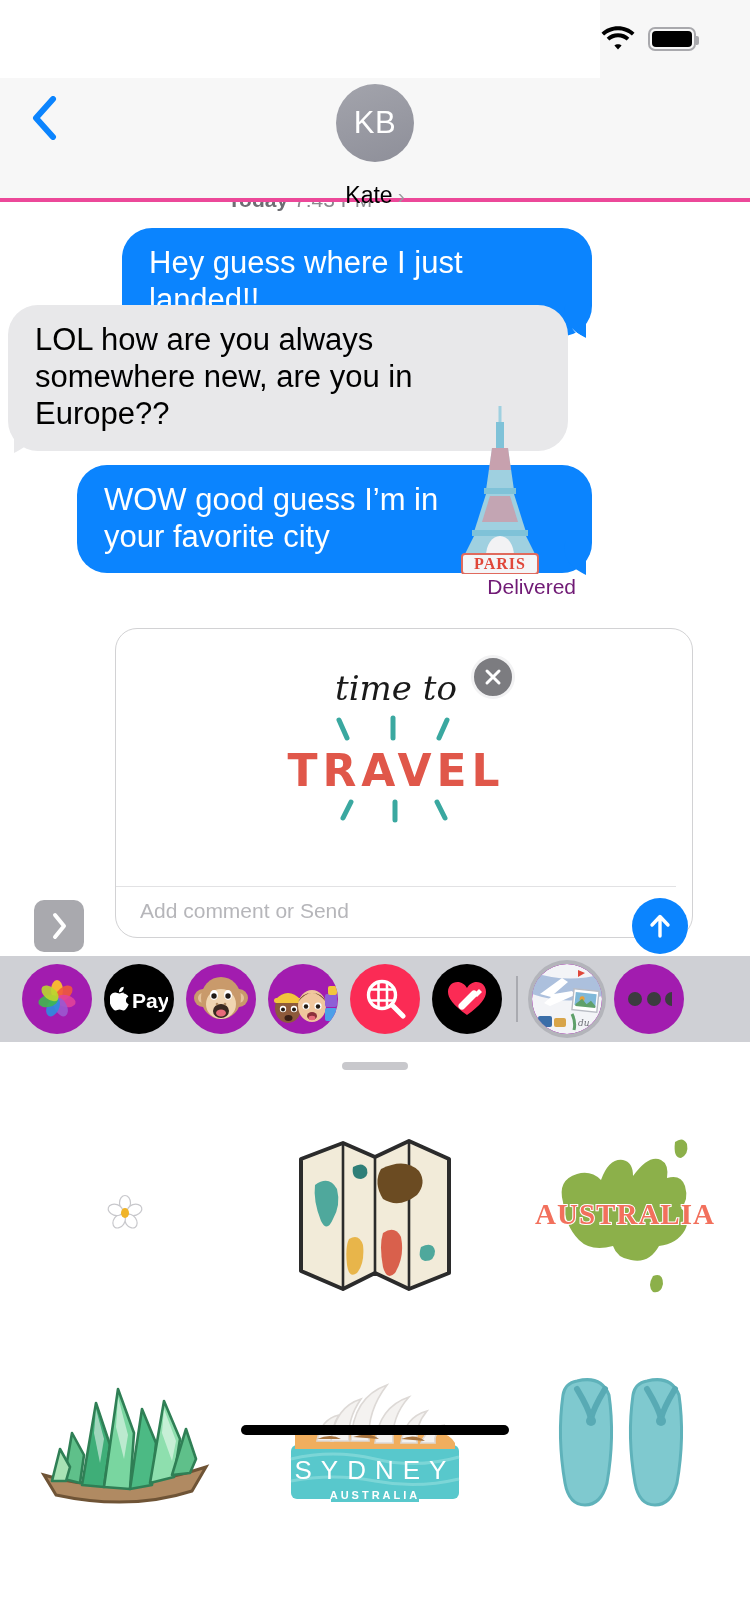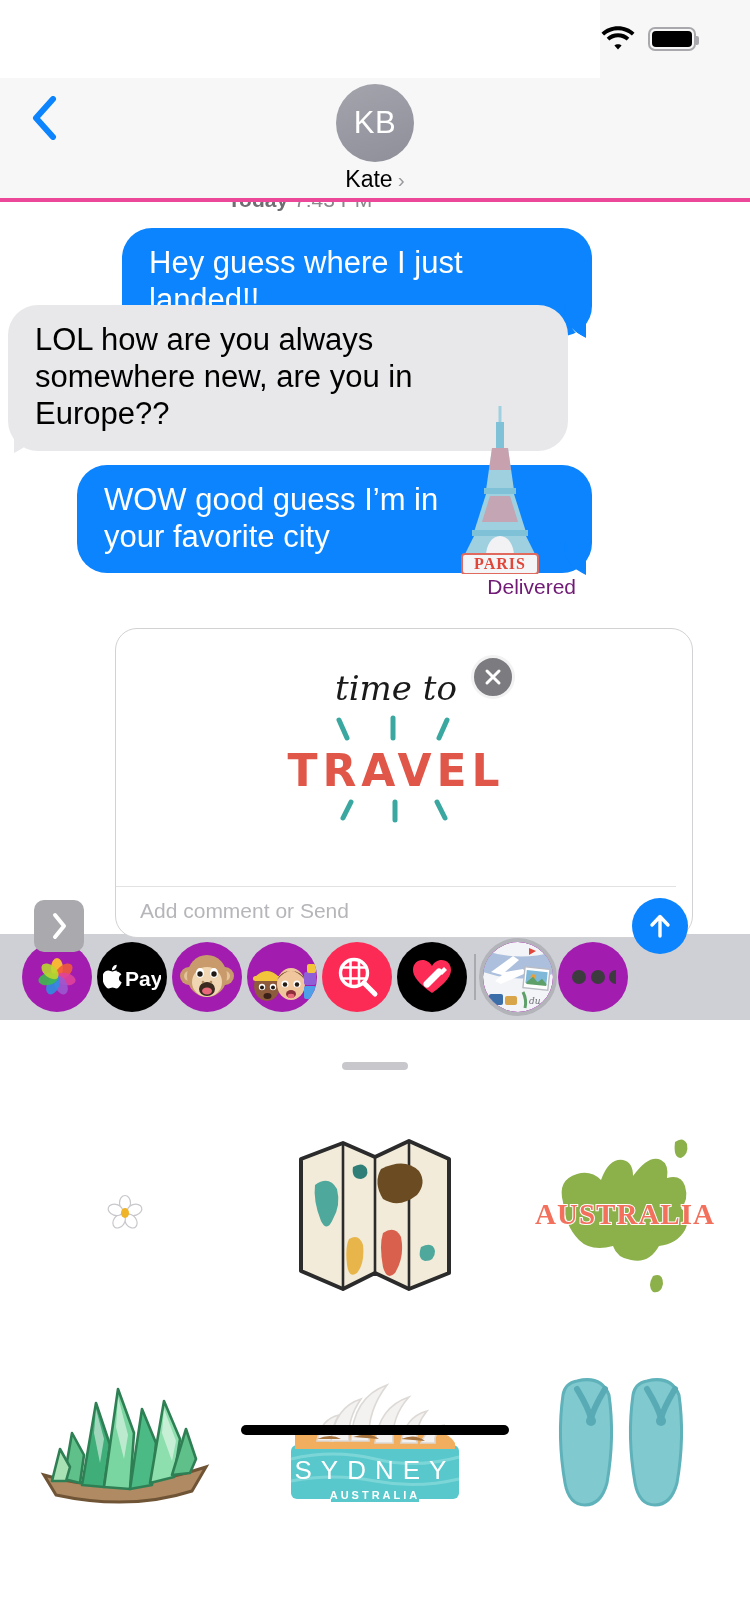--- a/index.html
+++ b/index.html
@@ -45,21 +45,21 @@
   .back-chevron svg { width: 26px; height: 44px; }
   .contact { position: absolute; left: 50%; transform: translateX(-50%); top: 6px; text-align: center; }
   .avatar {
     width: 78px; height: 78px; border-radius: 50%;
     background: linear-gradient(160deg,#a3a4ac 0%, #8e8f99 100%);
     color: #fff; font-size: 31px; font-weight: 500; letter-spacing: 0.5px;
     display: flex; align-items: center; justify-content: center;
     margin: 0 auto;
   }
   .contact-name {
-    margin-top: 4px; font-size: 23px; color: #000;
+    margin-top: 20px; font-size: 23px; color: #000;
     display: flex; align-items: center; justify-content: center; gap: 5px;
   }
   .contact-name .chev { color: #9a9a9e; font-size: 21px; line-height: 1; }
 
   
   .convo { position: absolute; top: 0; left: 0; width: 600px; height: 968px; overflow: hidden; background:#fff; }
   .timestamp {
     position: absolute; top: 188px; width: 100%; text-align: center;
     font-size: 21px; color: #8a8a8e;
   }
@@ -126,22 +126,22 @@
   .send-btn svg { width: 30px; height: 30px; }
   .expand-btn {
     position: absolute; top: 900px; left: 34px; width: 50px; height: 52px;
     border-radius: 10px; background: #a9a9ae; z-index: 10;
     display: flex; align-items: center; justify-content: center;
   }
   .expand-btn svg { width: 20px; height: 30px; }
 
   
   .app-drawer {
-    position: absolute; top: 934px; left: 0; width: 750px; height: 86px;
-    background: #cfd0d5; display: flex; align-items: center; gap: 5px;
+    position: absolute; top: 956px; left: 0; width: 750px; height: 86px;
+    background: #cfd0d5; display: flex; align-items: center; gap: 12px;
     padding-left: 22px; overflow: hidden;
   }
   .app-icon {
     width: 70px; height: 70px; border-radius: 50%; flex: 0 0 auto;
     display: flex; align-items: center; justify-content: center;
     background: #a21caf; overflow: hidden; position: relative;
   }
   .app-icon.dark { background: #000; }
   .app-icon.pink { background: #fb2b55; }
   .app-sep { width: 2px; height: 46px; background: #a9aab0; flex:0 0 auto; margin: 0 2px; }

